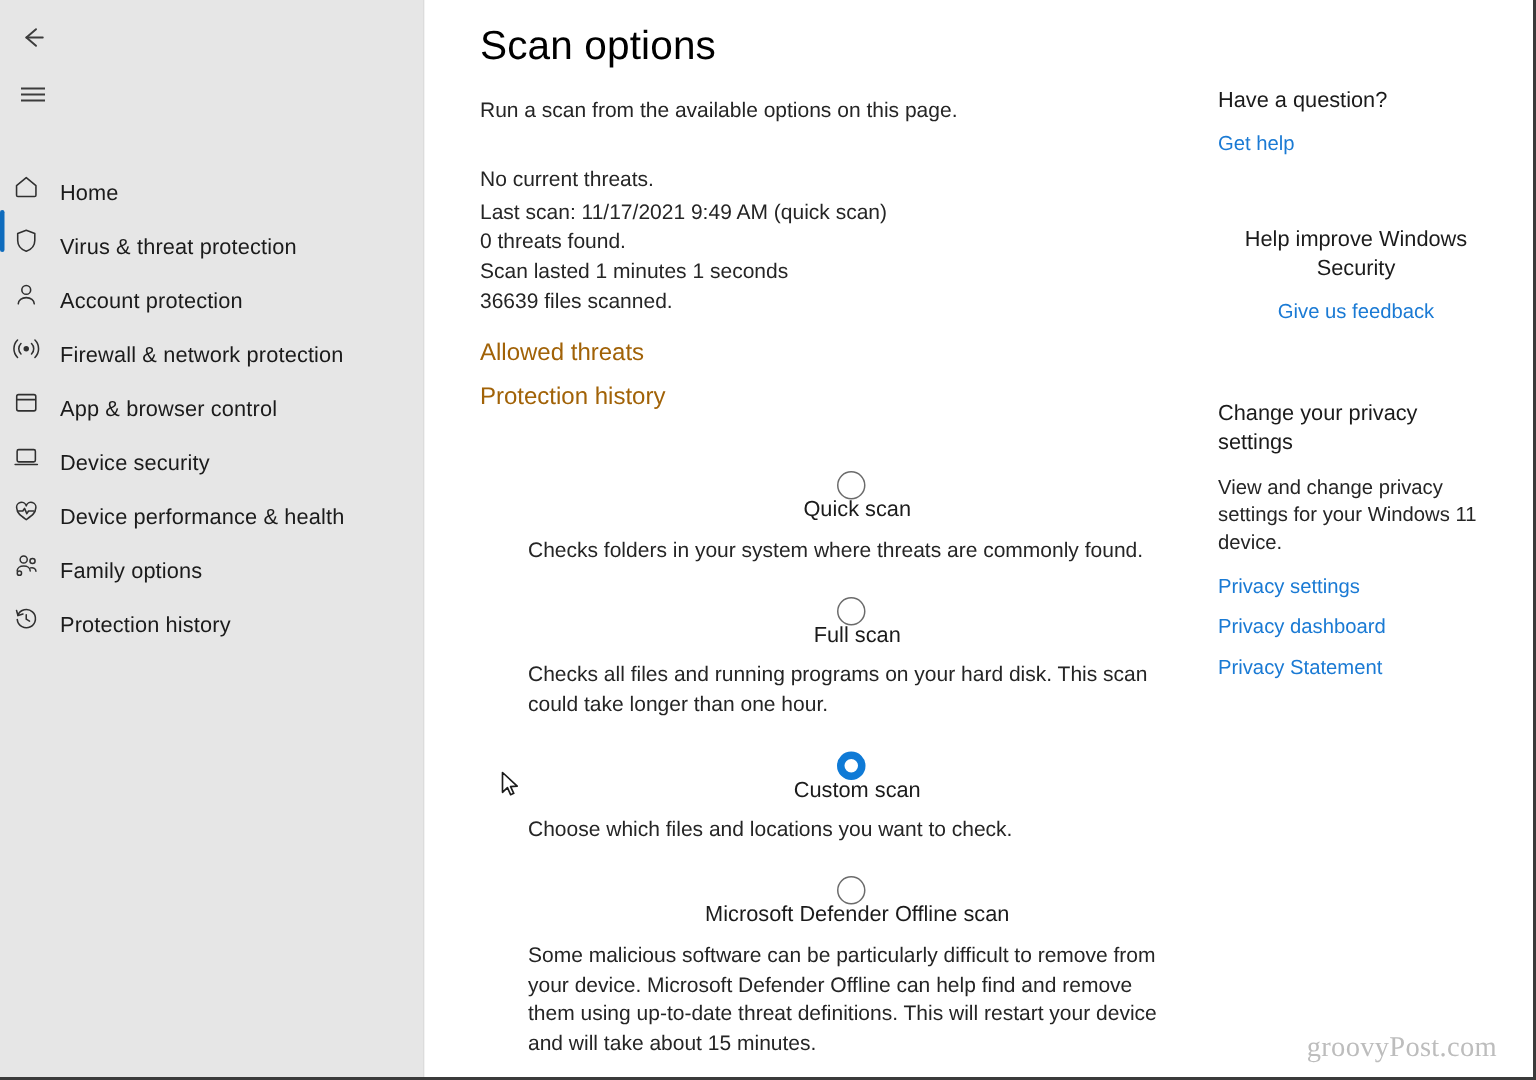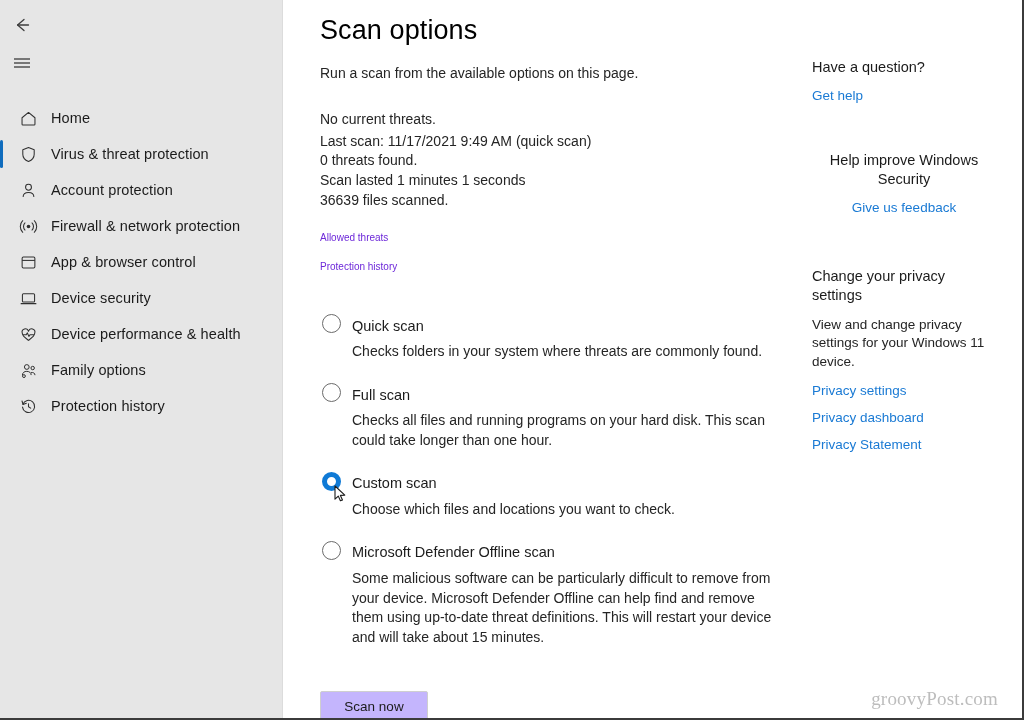--- a/index.html
+++ b/index.html
@@ -54,22 +54,22 @@
   .nav-list {
     margin-top: 20px;
     display: flex;
     flex-direction: column;
   }
 
   .nav-item {
     position: relative;
     height: 36px;
     display: flex;
-    align-items: center;
-    padding-left: 12px;
+    align-items: flex-end;
+    padding-left: 1px;
     cursor: default;
   }
   .nav-item .nav-accent {
     position: absolute;
     left: 0;
     top: 4px;
     bottom: 4px;
     width: 3px;
     background: transparent;
     border-radius: 2px;
@@ -132,41 +132,42 @@
   .status-block {
     margin-top: 28px;
     font-size: 14px;
     color: #252525;
     line-height: 1.28;
   }
   .status-block .status-line { display: block; margin-bottom: 2px; }
   .status-block .status-line.first { margin-bottom: 4px; }
 
   .link {
-    color: #6d28d9;
-    font-size: 10px;
+    color: #a16207;
+    font-size: 16px;
     text-decoration: none;
     cursor: pointer;
     display: inline-block;
   }
 
   .link-row { margin-top: 17px; }
   .link-row.tight { margin-top: 11px; }
 
   
   .radio-group { margin-top: 40px; }
 
   .radio-option { margin-bottom: 21px; }
   .radio-option:last-child { margin-bottom: 0; }
 
   .radio-head {
     display: flex;
-    align-items: flex-end;
+    align-items: center;
     cursor: default;
     position: relative;
+    flex-direction: column;
   }
 
   .radio-circle {
     width: 19px;
     height: 19px;
     flex: 0 0 19px;
     border-radius: 50%;
     border: 1.4px solid #6b6b6b;
     background: #ffffff;
     position: relative;

